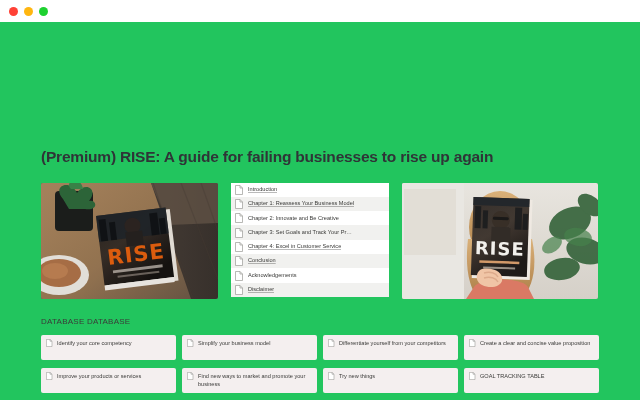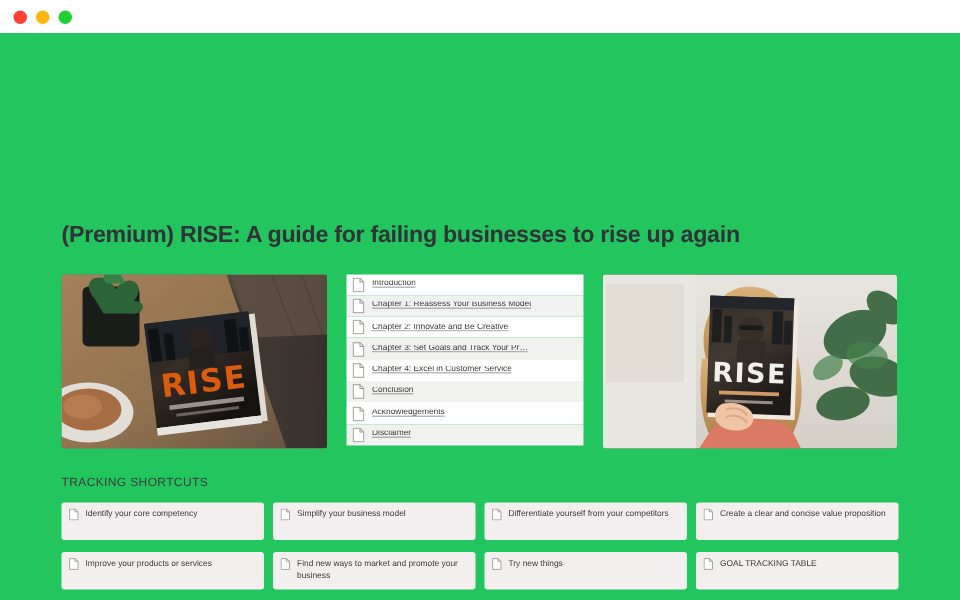--- a/index.html
+++ b/index.html
@@ -373,21 +373,21 @@
               <path d="M82 90 C88 88 94 90 96 94"></path>
               <path d="M82 95 C88 93 94 95 96 99"></path>
             </g>
             <rect x="0" y="0" width="196" height="116" fill="#ffffff" opacity="0.04"></rect>
           </svg>
         </div>
       </div>
 
     </div>
 
-    <div class="section-heading">TRACKING SHORTCUTS</div>
+    <div class="section-heading">DATABASE DATABASE</div>
 
     <div class="shortcut-grid">
 
       <div class="shortcut-card">
         <svg class="card-icon" viewBox="0 0 7 8">
           <path d="M0.4 0.4 H4 L6 2.2 V7.6 H0.4 Z" fill="#ffffff" stroke="#9b9b97" stroke-width="0.6"></path>
           <path d="M4 0.4 V2.2 H6" fill="none" stroke="#9b9b97" stroke-width="0.6"></path>
         </svg>
         <span class="card-label">Identify your core competency</span>
       </div>

